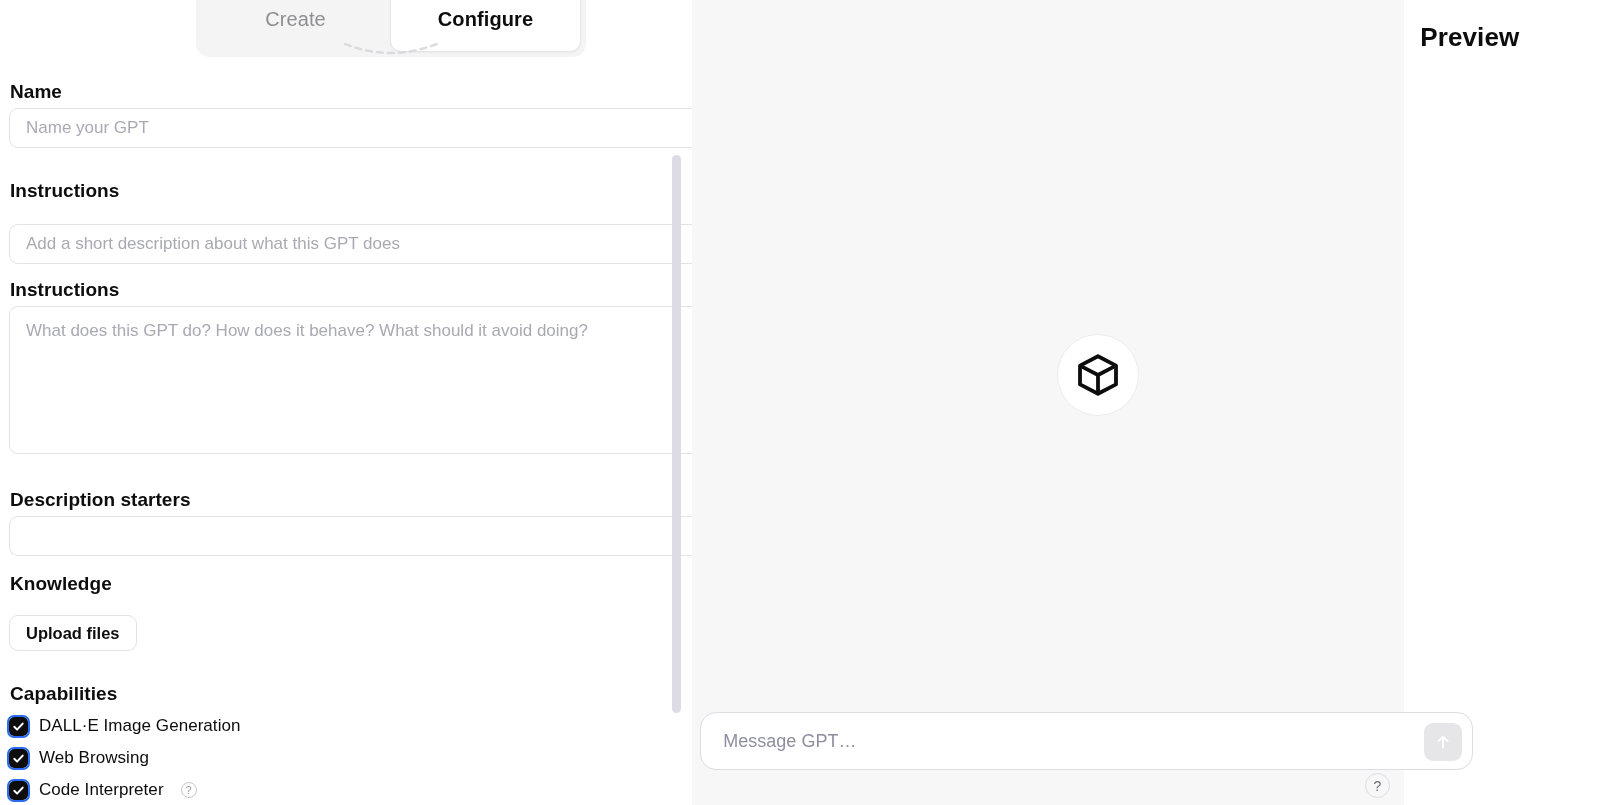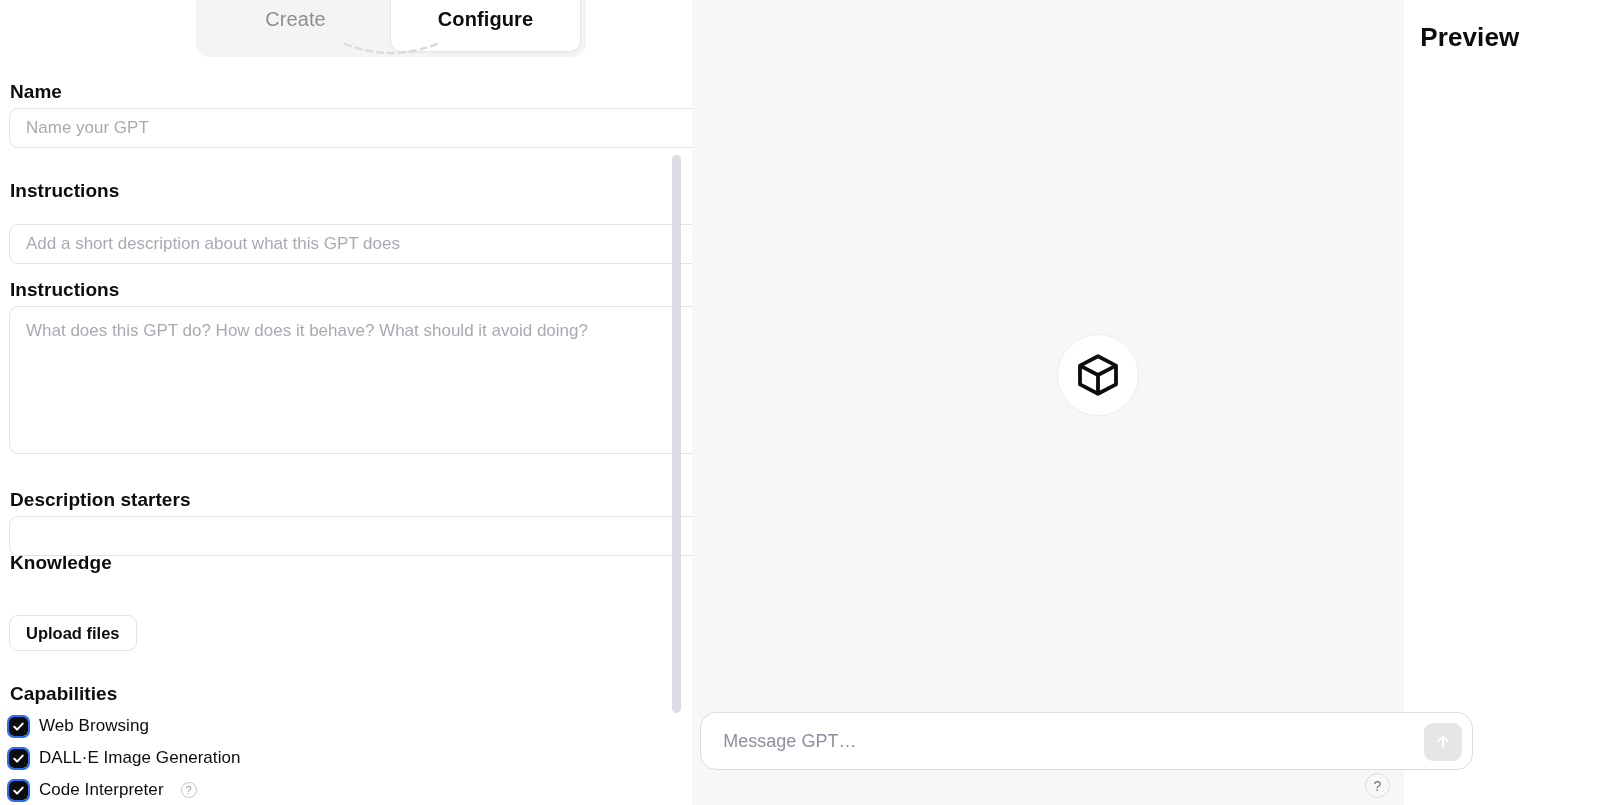--- a/index.html
+++ b/index.html
@@ -151,21 +151,21 @@
     border-radius: 0 9px 9px 0;
     background: #fff;
     display: flex;
     align-items: center;
     justify-content: center;
     cursor: pointer;
     color: #0d0d0d;
     font-size: 17px;
   }
 
-  .know-label { position: absolute; left: 10px; top: 552px; }
+  .know-label { position: absolute; left: 10px; top: 573px; }
   .upload-btn {
     position: absolute;
     left: 9px; top: 615px;
     height: 36px;
     padding: 8px 16px;
     border: 1px solid #e3e3e3;
     border-radius: 9px;
     background: #ffffff;
     font-family: "Liberation Sans", sans-serif;
     font-size: 16.5px;
@@ -372,30 +372,30 @@
 
     <div class="field-label cap-label">Capabilities</div>
     <div class="cap-list">
 
       <div class="cap-row">
         <span class="cbx">
           <svg width="13" height="13" viewBox="0 0 13 13">
             <path d="M2.3 6.8l2.8 2.8 5.6-6" fill="none" stroke="#ffffff" stroke-width="2" stroke-linecap="round" stroke-linejoin="round"></path>
           </svg>
         </span>
-        <span class="cap-text">Web Browsing</span>
+        <span class="cap-text">DALL·E Image Generation</span>
       </div>
 
       <div class="cap-row">
         <span class="cbx">
           <svg width="13" height="13" viewBox="0 0 13 13">
             <path d="M2.3 6.8l2.8 2.8 5.6-6" fill="none" stroke="#ffffff" stroke-width="2" stroke-linecap="round" stroke-linejoin="round"></path>
           </svg>
         </span>
-        <span class="cap-text">DALL·E Image Generation</span>
+        <span class="cap-text">Web Browsing</span>
       </div>
 
       <div class="cap-row">
         <span class="cbx">
           <svg width="13" height="13" viewBox="0 0 13 13">
             <path d="M2.3 6.8l2.8 2.8 5.6-6" fill="none" stroke="#ffffff" stroke-width="2" stroke-linecap="round" stroke-linejoin="round"></path>
           </svg>
         </span>
         <span class="cap-text">Code Interpreter</span>
         <span class="info-badge">?</span>

